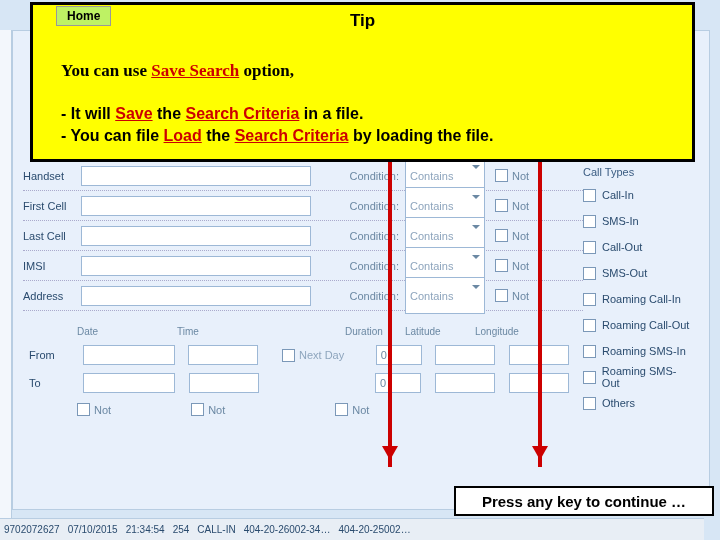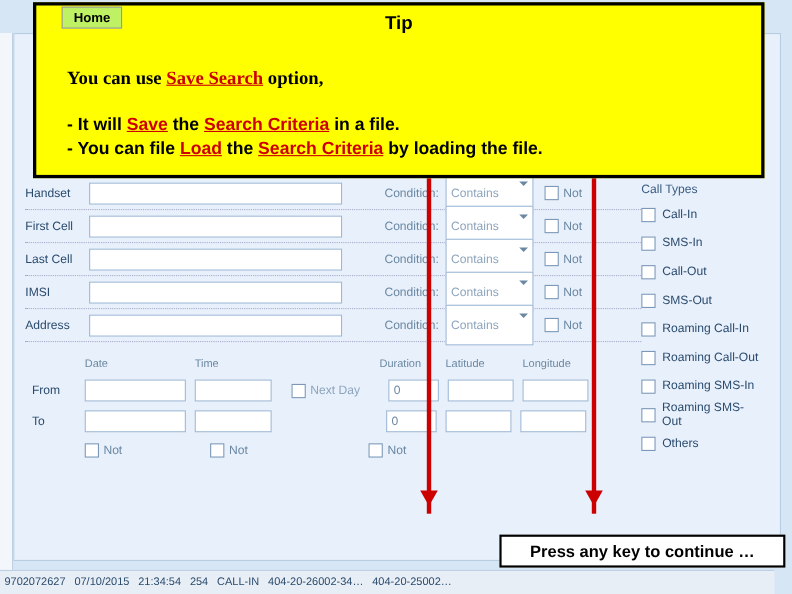--- a/index.html
+++ b/index.html
@@ -61,21 +61,21 @@
     right: 16px; top: 135px; width: 110px;
   }
   .ct-title { color: #3a5c82; font-weight: 400; margin-bottom: 4px; }
   .ct-item { display: flex; align-items: center; gap: 6px; height: 26px; color: #2a4b6e; }
   .date-section {
     position: absolute;
     left: 16px; top: 295px; right: 140px;
   }
   .col-headers { display: flex; font-size: 10px; color: #6b88a3; margin-bottom: 4px; }
   .ch { text-align: left; }
-  .date-row { display: flex; align-items: center; height: 28px; gap: 8px; }
+  .date-row { display: flex; align-items: center; height: 28px; gap: 8px; justify-content: space-between; }
   .dr-lbl { width: 40px; color: #2a4b6e; }
   .date-input, .time-input, .num-input {
     height: 20px; border: 1px solid #9db8d6; background: #fff;
     color: #6b88a3; padding: 0 4px; display: flex; align-items: center;
   }
   .date-input { width: 92px; }
   .time-input { width: 70px; }
   .num-input { width: 46px; }
   .not-row {
     display: flex; gap: 70px; margin-top: 6px;

